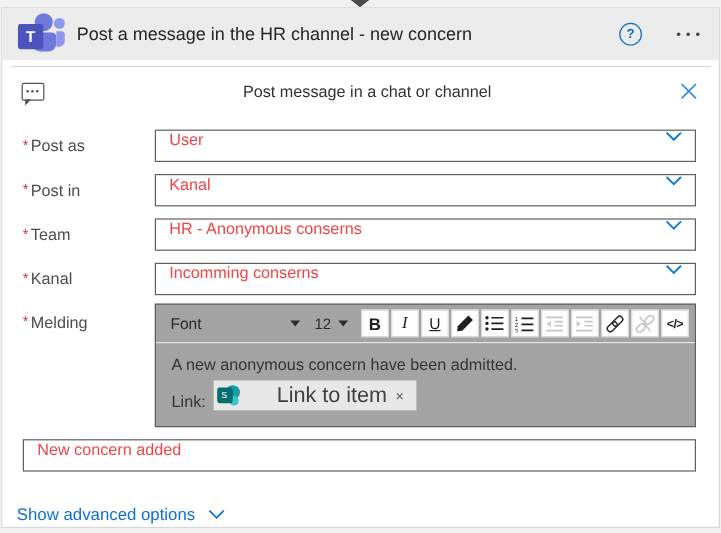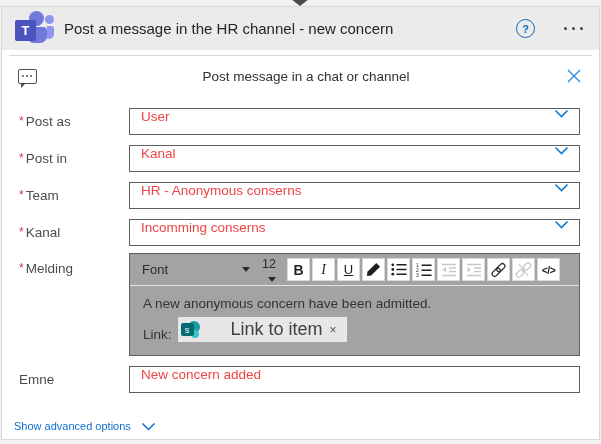--- a/index.html
+++ b/index.html
@@ -64,21 +64,21 @@
     padding:0 10px 0 11px;font-size:13.5px;color:#ef4444;cursor:pointer;
   }
   .first-row{margin-top:12px;}
   .melding-row{align-items:flex-start;margin-top:-3px;}
   .melding-row .row-label{padding-top:8px;}
   .editor{flex:1;border:1px solid #5f5f5f;background:#a3a3a3;}
   .toolbar{display:flex;align-items:center;height:31px;border-bottom:1px solid #e3e3e3;padding:0 4px 0 6px;}
   .dd{display:flex;align-items:center;justify-content:space-between;cursor:pointer;padding:0 6px;height:25px;}
   .dd .caret{width:0;height:0;border-left:4.5px solid transparent;border-right:4.5px solid transparent;border-top:5.5px solid #2b2b2b;margin-left:6px;}
   .dd-font{width:108px;font-size:13px;color:#2b2b2b;}
-  .dd-size{font-size:12.5px;color:#2b2b2b;margin-right:4px;flex-direction:column;}
+  .dd-size{font-size:12.5px;color:#2b2b2b;margin-right:4px;}
   .tb{
     width:23px;height:23px;box-sizing:border-box;border:1px solid #d9d9d9;background:#fff;
     display:flex;align-items:center;justify-content:center;margin:0 1px;cursor:pointer;
     font-size:13px;color:#1f1f1f;
   }
   .tb.bold{font-weight:700;font-size:14px;}
   .tb.italic{font-style:italic;font-family:"Liberation Serif",serif;font-size:14px;}
   .tb.underline{text-decoration:underline;}
   .tb.code{font-size:10.5px;font-weight:700;letter-spacing:-0.5px;}
   .editor-body{padding:10px 12px 13px 13px;font-size:13.5px;color:#333;}
@@ -93,21 +93,21 @@
   .sp-icon .sq{
     position:absolute;left:0;top:3px;width:13px;height:13px;border-radius:2px;background:#036c70;
     color:#fff;font-size:9.5px;display:flex;align-items:center;justify-content:center;
   }
   .token-label{font-size:18px;color:#404040;margin-left:24px;}
   .token-x{font-size:12px;color:#555;cursor:pointer;line-height:1;}
   .emne-row{margin-top:0;}
   .field-input{justify-content:flex-start;cursor:text;}
   .advanced-link{
     display:inline-flex;align-items:center;gap:10px;margin:17px 0 0 12px;
-    color:#0e6fd0;font-size:11px;cursor:pointer;
+    color:#0e6fd0;font-size:14px;cursor:pointer;
   }
 </style>
 </head>
 <body>
 
 <div class="connector-arrow"></div>
 
 <div class="card">
 
   
@@ -269,21 +269,20 @@
             <span class="token-label">Link to item</span>
             <span class="token-x">×</span>
           </span>
         </div>
       </div>
     </div>
   </div>
 
   
   <div class="row emne-row">
-    <div class="row-label">Emne</div>
     <div class="field field-input">
       <span>New concern added</span>
     </div>
   </div>
 
   
   <div class="advanced-link">
     <span>Show advanced options</span>
     <svg width="15" height="9" viewBox="0 0 15 9">
         <path d="M1.5 1.5 L7.5 7.5 L13.5 1.5" fill="none" stroke="#0e6fd0" stroke-width="1.5"></path>

